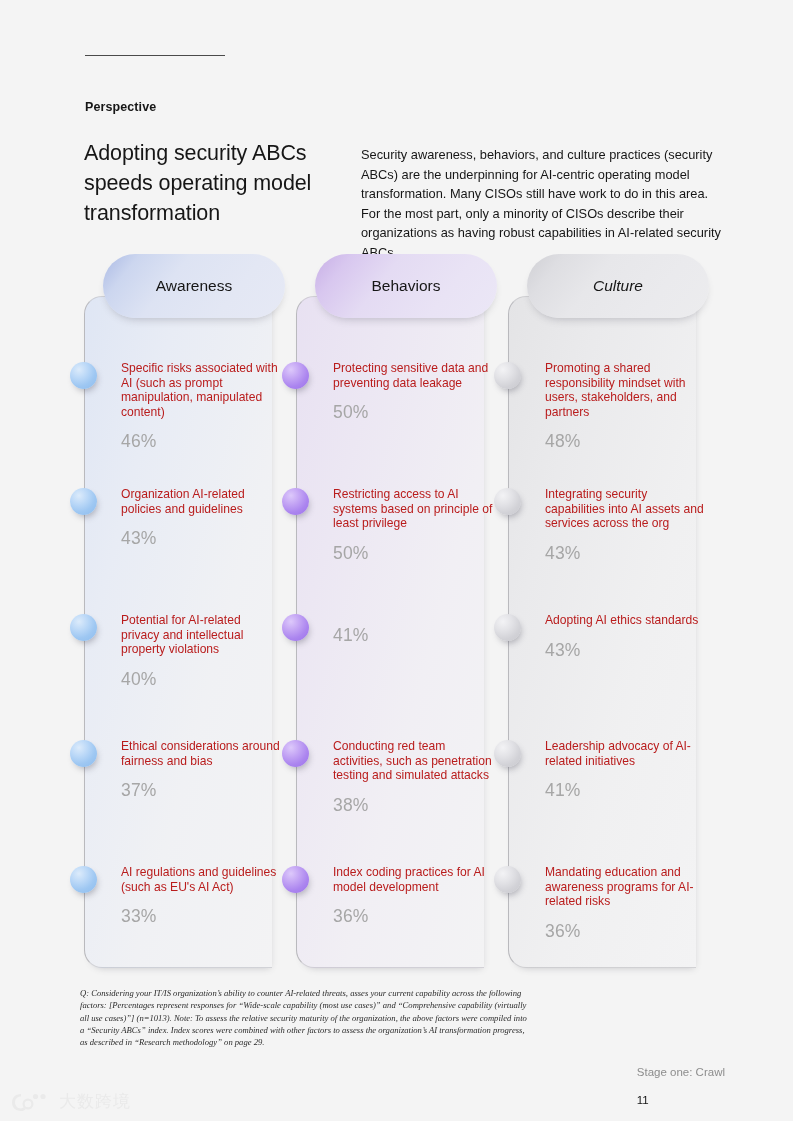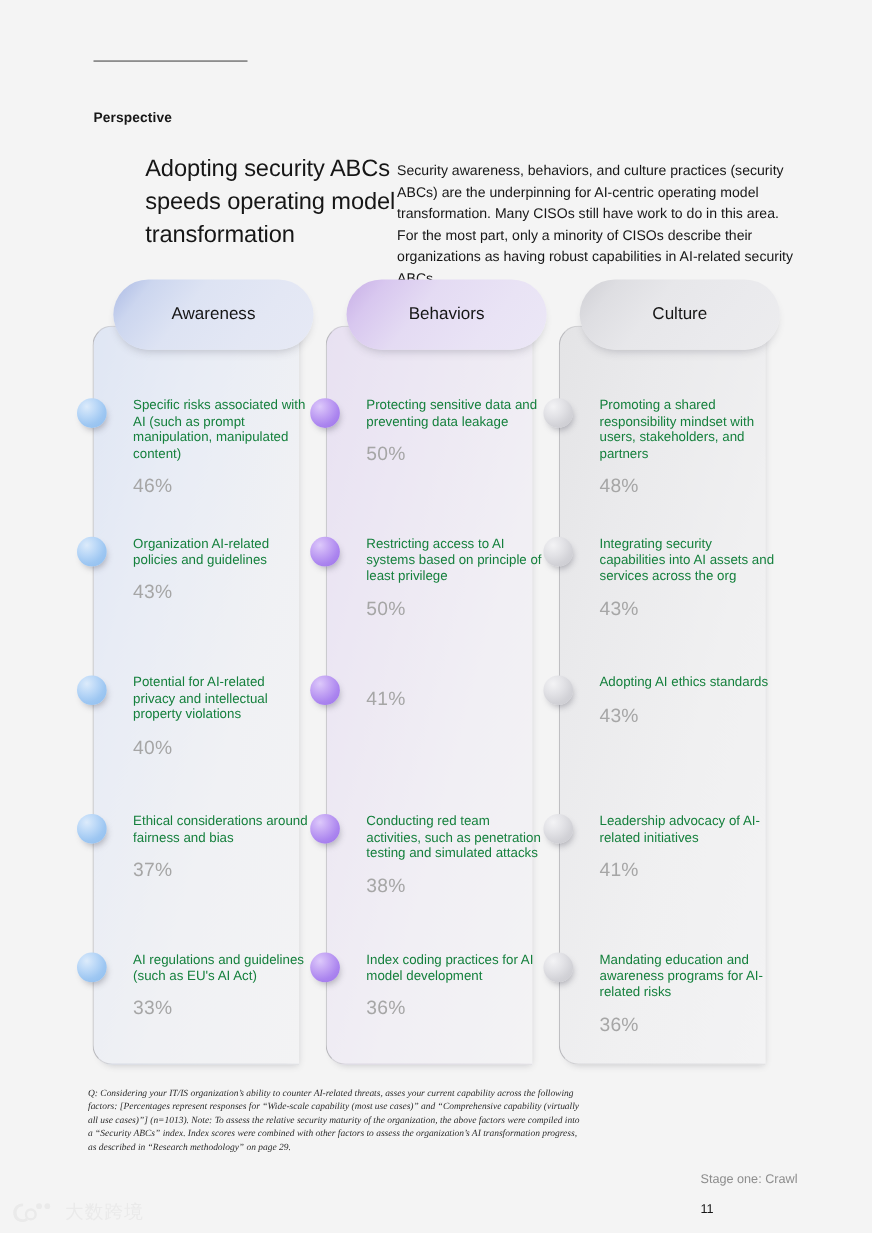--- a/index.html
+++ b/index.html
@@ -41,21 +41,20 @@
   .headline {
     position: absolute;
     left: 84px;
     top: 138px;
     width: 260px;
     font-size: 21.5px;
     line-height: 30px;
     color: #161616;
     font-weight: 400;
     letter-spacing: -0.1px;
-    margin-left: 48px;
   }
   .intro {
     position: absolute;
     left: 361px;
     top: 145px;
     width: 365px;
     font-size: 12.8px;
     line-height: 19.6px;
     color: #161616;
   }
@@ -120,20 +119,21 @@
     box-shadow: 0 5px 9px -4px rgba(80,80,95,0.32);
   }
   .pill.pill-awareness {
     background: linear-gradient(128deg, #aab9e4 0%, #ccd6ef 16%, #dde3f3 38%, #e3e7f4 70%, #e6e9f5 100%);
   }
   .pill.pill-behaviors {
     background: linear-gradient(128deg, #c7aee6 0%, #d8c7ef 16%, #e4dbf3 38%, #e9e3f5 70%, #ebe7f6 100%);
   }
   .pill.pill-culture {
     background: linear-gradient(128deg, #cfcfd4 0%, #dedee2 16%, #e7e7ea 38%, #eaeaed 70%, #ececee 100%);
+    font-style: italic;
   }
 
   
   .row {
     position: absolute;
     left: 0;
     width: 188px;
   }
   .bullet {
     position: absolute;
@@ -155,21 +155,21 @@
   }
   .row-text {
     position: absolute;
     left: 37px;
     top: -1px;
     width: 160px;
   }
   .row-label {
     font-size: 12.1px;
     line-height: 14.6px;
-    color: #15803d;
+    color: #b91c1c;
   }
   .row-value {
     font-size: 17.5px;
     line-height: 21px;
     color: #a6a6a6;
     margin-top: 12px;
     letter-spacing: .2px;
   }
 
   

